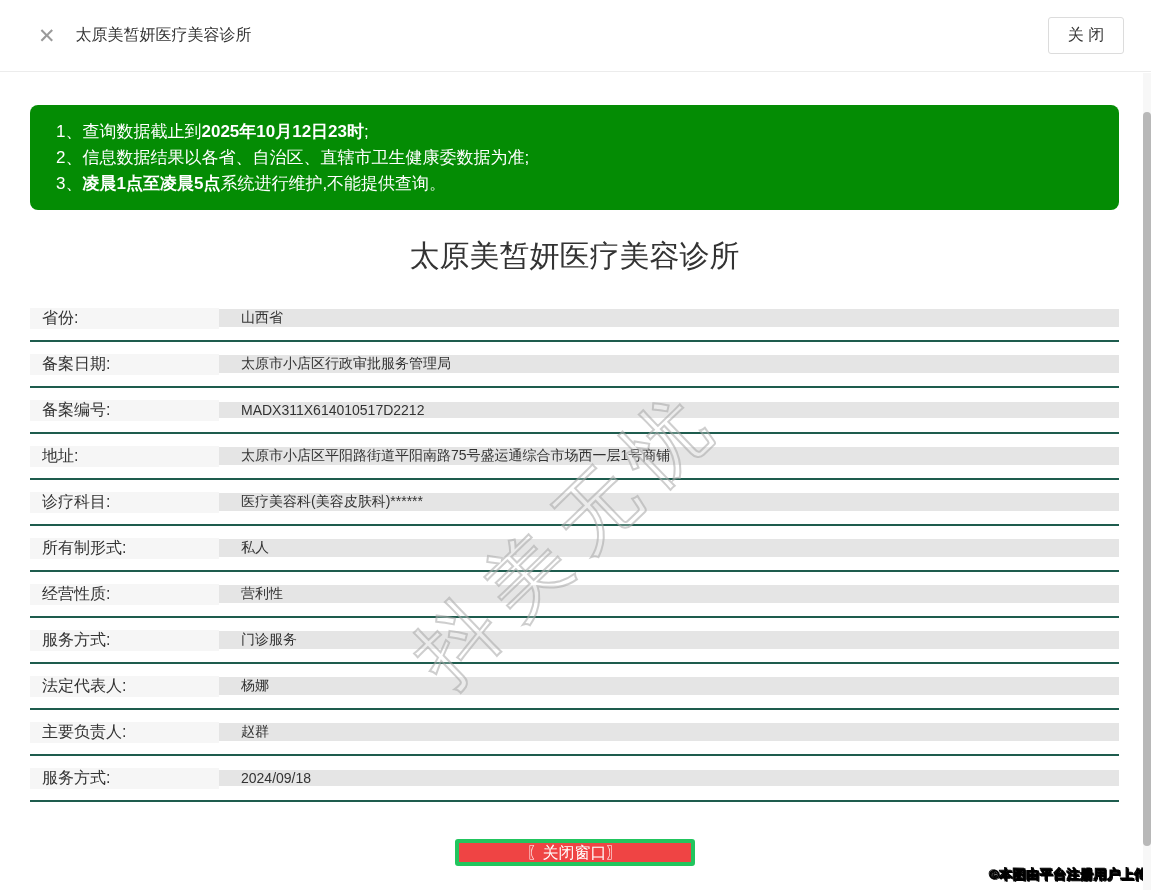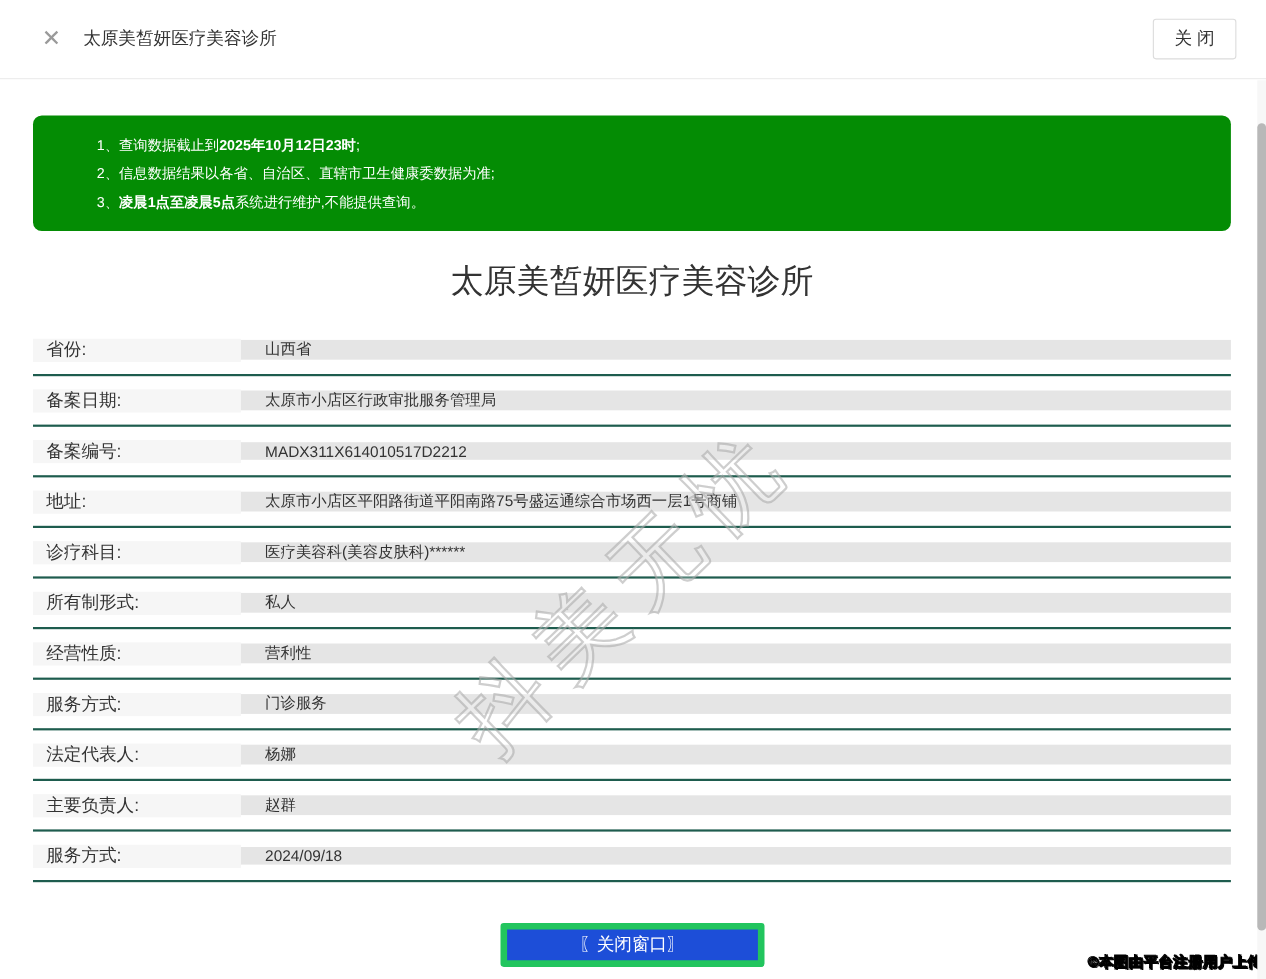--- a/index.html
+++ b/index.html
@@ -50,23 +50,23 @@
     width: 1143px;
     height: 818px;
     padding: 33px 24px 0 30px;
     background: #ffffff;
   }
   
   .notice {
     background: #048c04;
     border-radius: 8px;
     height: 105px;
-    padding: 14px 20px 14px 58px;
+    padding: 14px 20px 14px 26px;
     color: #ffffff;
-    font-size: 13px;
+    font-size: 17px;
     line-height: 26px;
   }
   .notice .bold { font-weight: bold; }
   
   .main-title {
     text-align: center;
     font-size: 30px;
     font-weight: 400;
     color: #333333;
     margin-top: 24px;
@@ -97,24 +97,24 @@
     color: #333333;
     display: flex;
     align-items: center;
     padding-left: 22px;
     background: #e5e5e5;
   }
   
   .btn-wrap { text-align: center; margin-top: 37px; }
   .close-window-btn {
     width: 240px;
-    height: 40px;
-    background: #1d4ed8;
+    height: 27px;
+    background: #ef4444;
     color: #ffffff;
-    border: 6px solid #22c55e;
+    border: 4px solid #22c55e;
     border-radius: 3px;
     font-size: 16px;
     font-family: inherit;
     cursor: pointer;
   }
   
   .watermark-diagonal {
     position: absolute;
     left: 430px;
     top: 545px;

